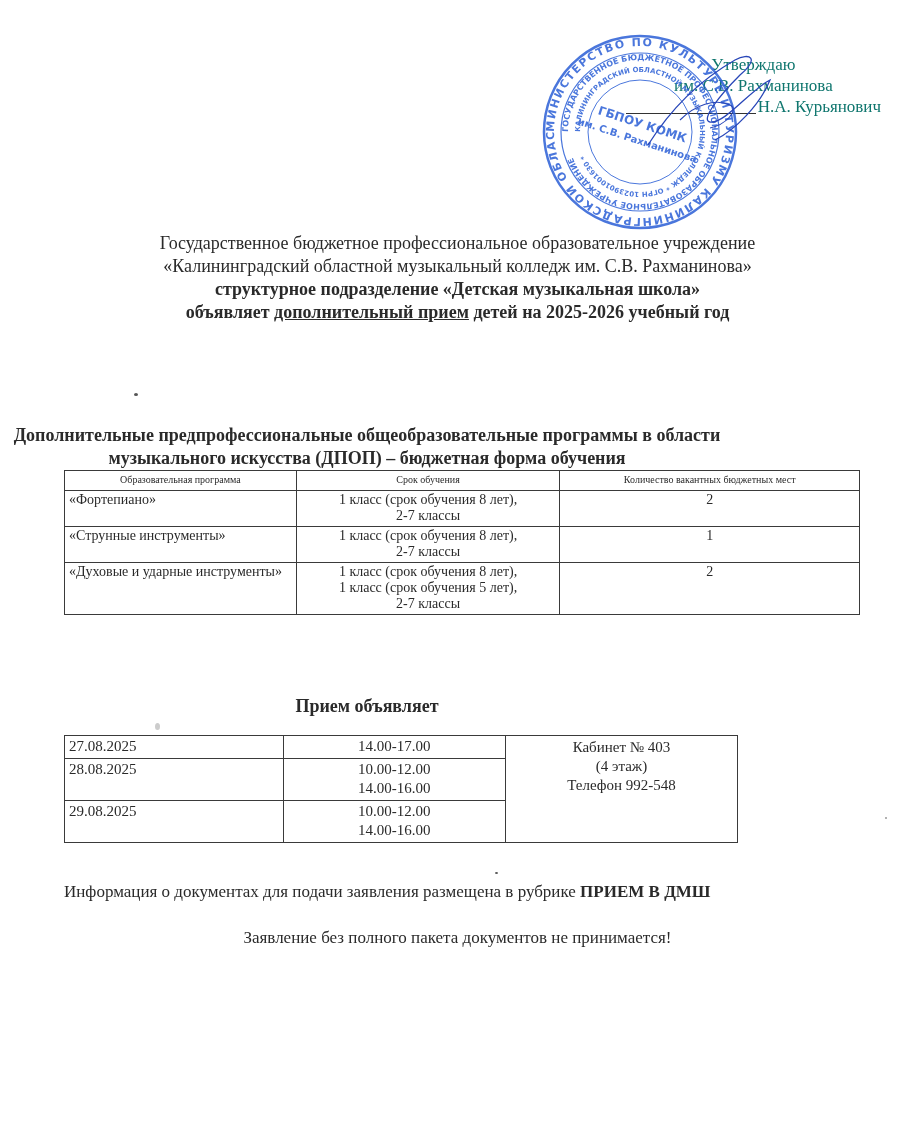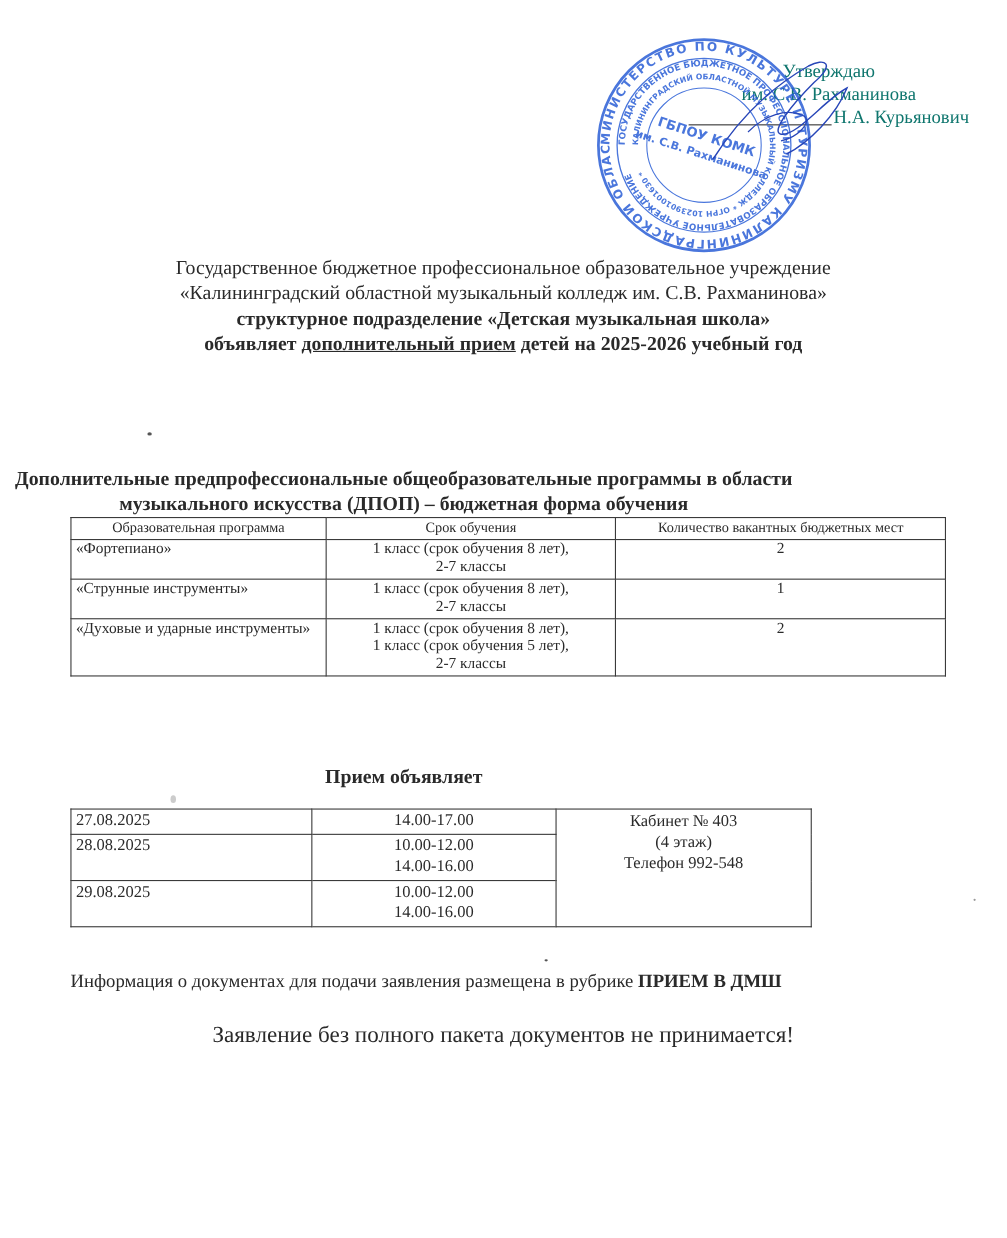--- a/index.html
+++ b/index.html
@@ -19,30 +19,30 @@
   .header-block {
     position: absolute; top: 232px; left: 0; width: 915px; text-align: center; font-size: 18px; line-height: 23px;
   }
   .header-block .bold { font-weight: bold; }
   .header-block u { text-decoration: underline; }
   .section-title {
     position: absolute; left: 0; width: 734px; text-align: center; font-weight: bold; font-size: 18px; line-height: 23px;
   }
   table.t { position: absolute; border-collapse: collapse; font-size: 14px; line-height: 16px; }
   table.t td, table.t th { border: 1.5px solid #3a3a3a; vertical-align: top; padding: 1px 4px 2px 4px; }
-  table.t th { font-weight: normal; font-size: 13px; text-align: center; }
+  table.t th { font-weight: normal; font-size: 10px; text-align: center; }
   .prog { left: 64px; top: 470px; width: 796px; }
   .prog col.c1 { width: 232px; } .prog col.c2 { width: 264px; } .prog col.c3 { width: 300px; }
   .center { text-align: center; }
   .sched { left: 64px; top: 735px; width: 674px; }
   .sched col.c1 { width: 261px; } .sched col.c2 { width: 274px; } .sched col.c3 { width: 282px; }
   .sched td { font-size: 15px; line-height: 19px; padding: 0 4px; }
   .info { position: absolute; top: 882px; left: 64px; font-size: 17px; }
   .info b { font-weight: bold; }
-  .warn { position: absolute; top: 928px; left: 0; width: 915px; text-align: center; font-size: 21px; }
+  .warn { position: absolute; top: 928px; left: 0; width: 915px; text-align: center; font-size: 17px; }
   .speck { position: absolute; background: #999; border-radius: 50%; }
 </style>
 </head>
 <body>
 
 <div class="approval">
   <div>Утверждаю</div>
   <div>им. С.В. Рахманинова</div>
   <div><span class="sigline"></span><span>Н.А. Курьянович</span></div>
 </div>

